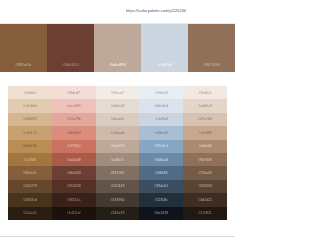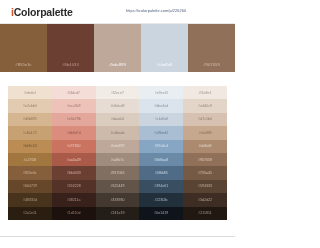--- a/index.html
+++ b/index.html
@@ -95,21 +95,20 @@
     width:235px; height:1px;
     background:#dcdcdc;
   }
 </style>
 </head>
 <body>
 
 <div id="page">
 
   <div class="header">
-    <div class="logo"><span class="i-mark">i</span><span>Colorpalette</span></div>
     <div class="url">https://icolorpalette.com/p/226260</div>
   </div>
 
   <div class="swatch-strip" id="swatch-strip">
       <div class="swatch" style="background: rgb(133, 94, 60);">
         <span class="swatch-label" style="color: rgb(215, 194, 171);">#855e3c</span>
       </div>
       <div class="swatch" style="background: rgb(107, 64, 51);">
         <span class="swatch-label" style="color: rgb(198, 160, 149);">#6b4033</span>
       </div>

